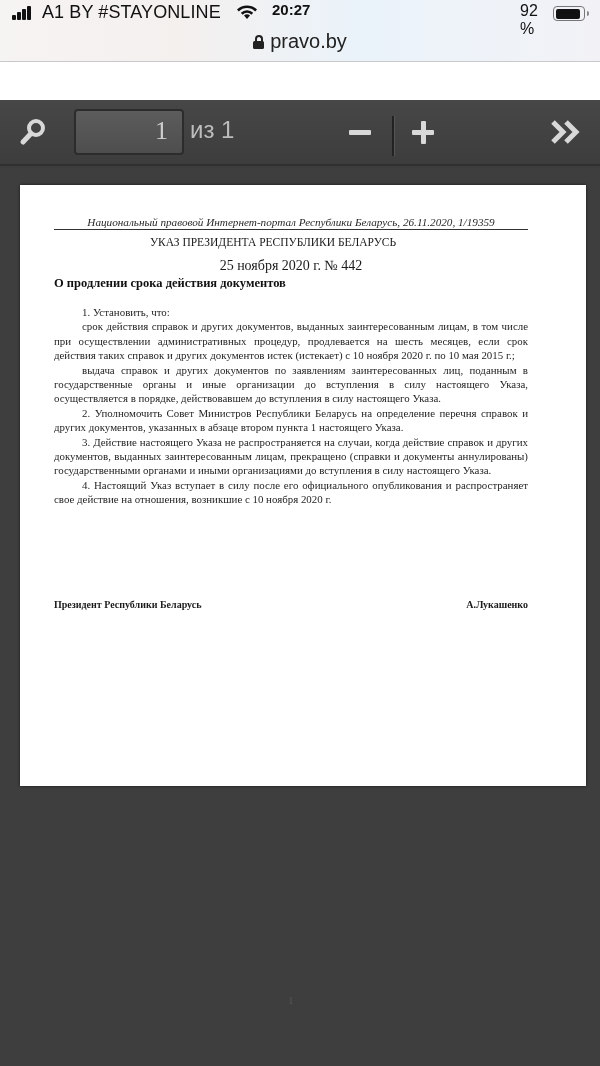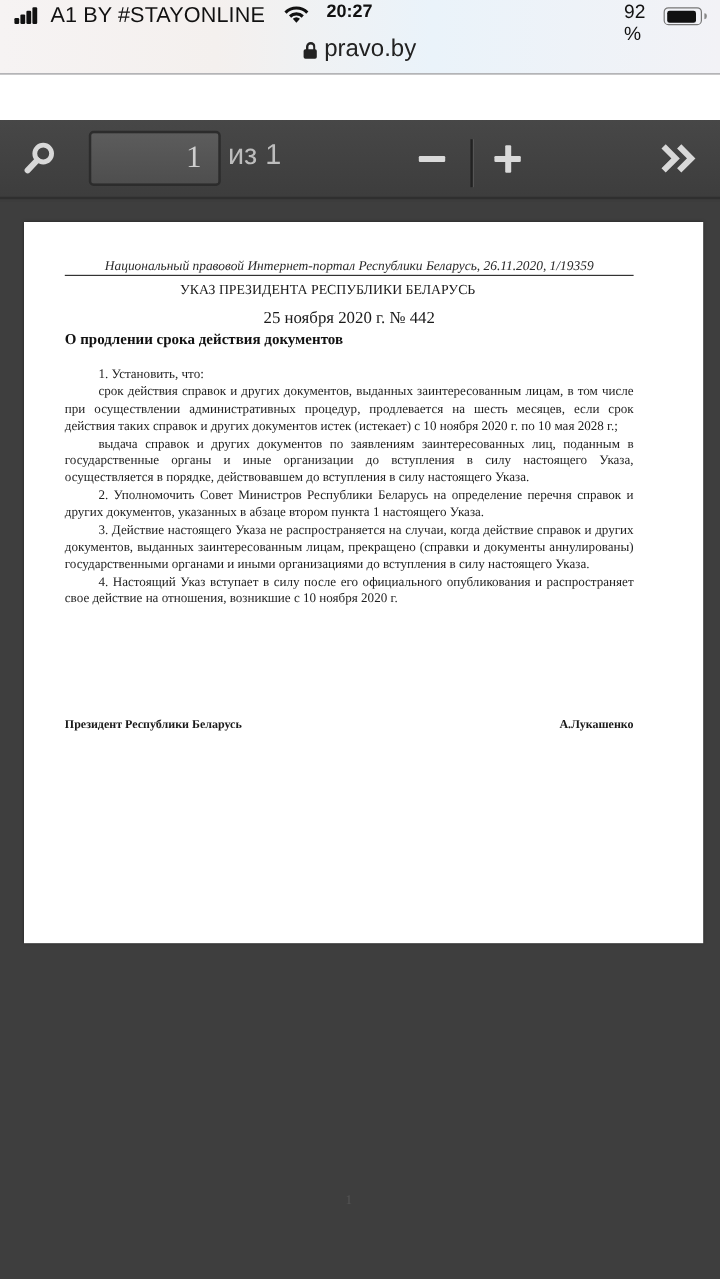--- a/index.html
+++ b/index.html
@@ -132,21 +132,21 @@
 
 <div class="viewer"></div>
 
 <div class="pdf-page">
   <div class="portal-header">Национальный правовой Интернет-портал Республики Беларусь, 26.11.2020, 1/19359</div>
   <div class="decree-title">УКАЗ ПРЕЗИДЕНТА РЕСПУБЛИКИ БЕЛАРУСЬ</div>
   <div class="decree-date">25 ноября 2020 г. № 442</div>
   <div class="doc-heading">О продлении срока действия документов</div>
   <div class="body-text">
     <p>1. Установить, что:</p>
-    <p>срок действия справок и других документов, выданных заинтересованным лицам, в том числе при осуществлении административных процедур, продлевается на шесть месяцев, если срок действия таких справок и других документов истек (истекает) с 10 ноября 2020 г. по 10 мая 2028 г.;</p>
+    <p>срок действия справок и других документов, выданных заинтересованным лицам, в том числе при осуществлении административных процедур, продлевается на шесть месяцев, если срок действия таких справок и других документов истек (истекает) с 10 ноября 2020 г. по 10 мая 2015 г.;</p>
     <p>выдача справок и других документов по заявлениям заинтересованных лиц, поданным в государственные органы и иные организации до вступления в силу настоящего Указа, осуществляется в порядке, действовавшем до вступления в силу настоящего Указа.</p>
     <p>2. Уполномочить Совет Министров Республики Беларусь на определение перечня справок и других документов, указанных в абзаце втором пункта 1 настоящего Указа.</p>
     <p>3. Действие настоящего Указа не распространяется на случаи, когда действие справок и других документов, выданных заинтересованным лицам, прекращено (справки и документы аннулированы) государственными органами и иными организациями до вступления в силу настоящего Указа.</p>
     <p>4. Настоящий Указ вступает в силу после его официального опубликования и распространяет свое действие на отношения, возникшие с 10 ноября 2020 г.</p>
   </div>
   <div class="signature">
     <span class="left">Президент Республики Беларусь</span>
     <span class="right">А.Лукашенко</span>
   </div>
   <div class="page-number">1</div>

